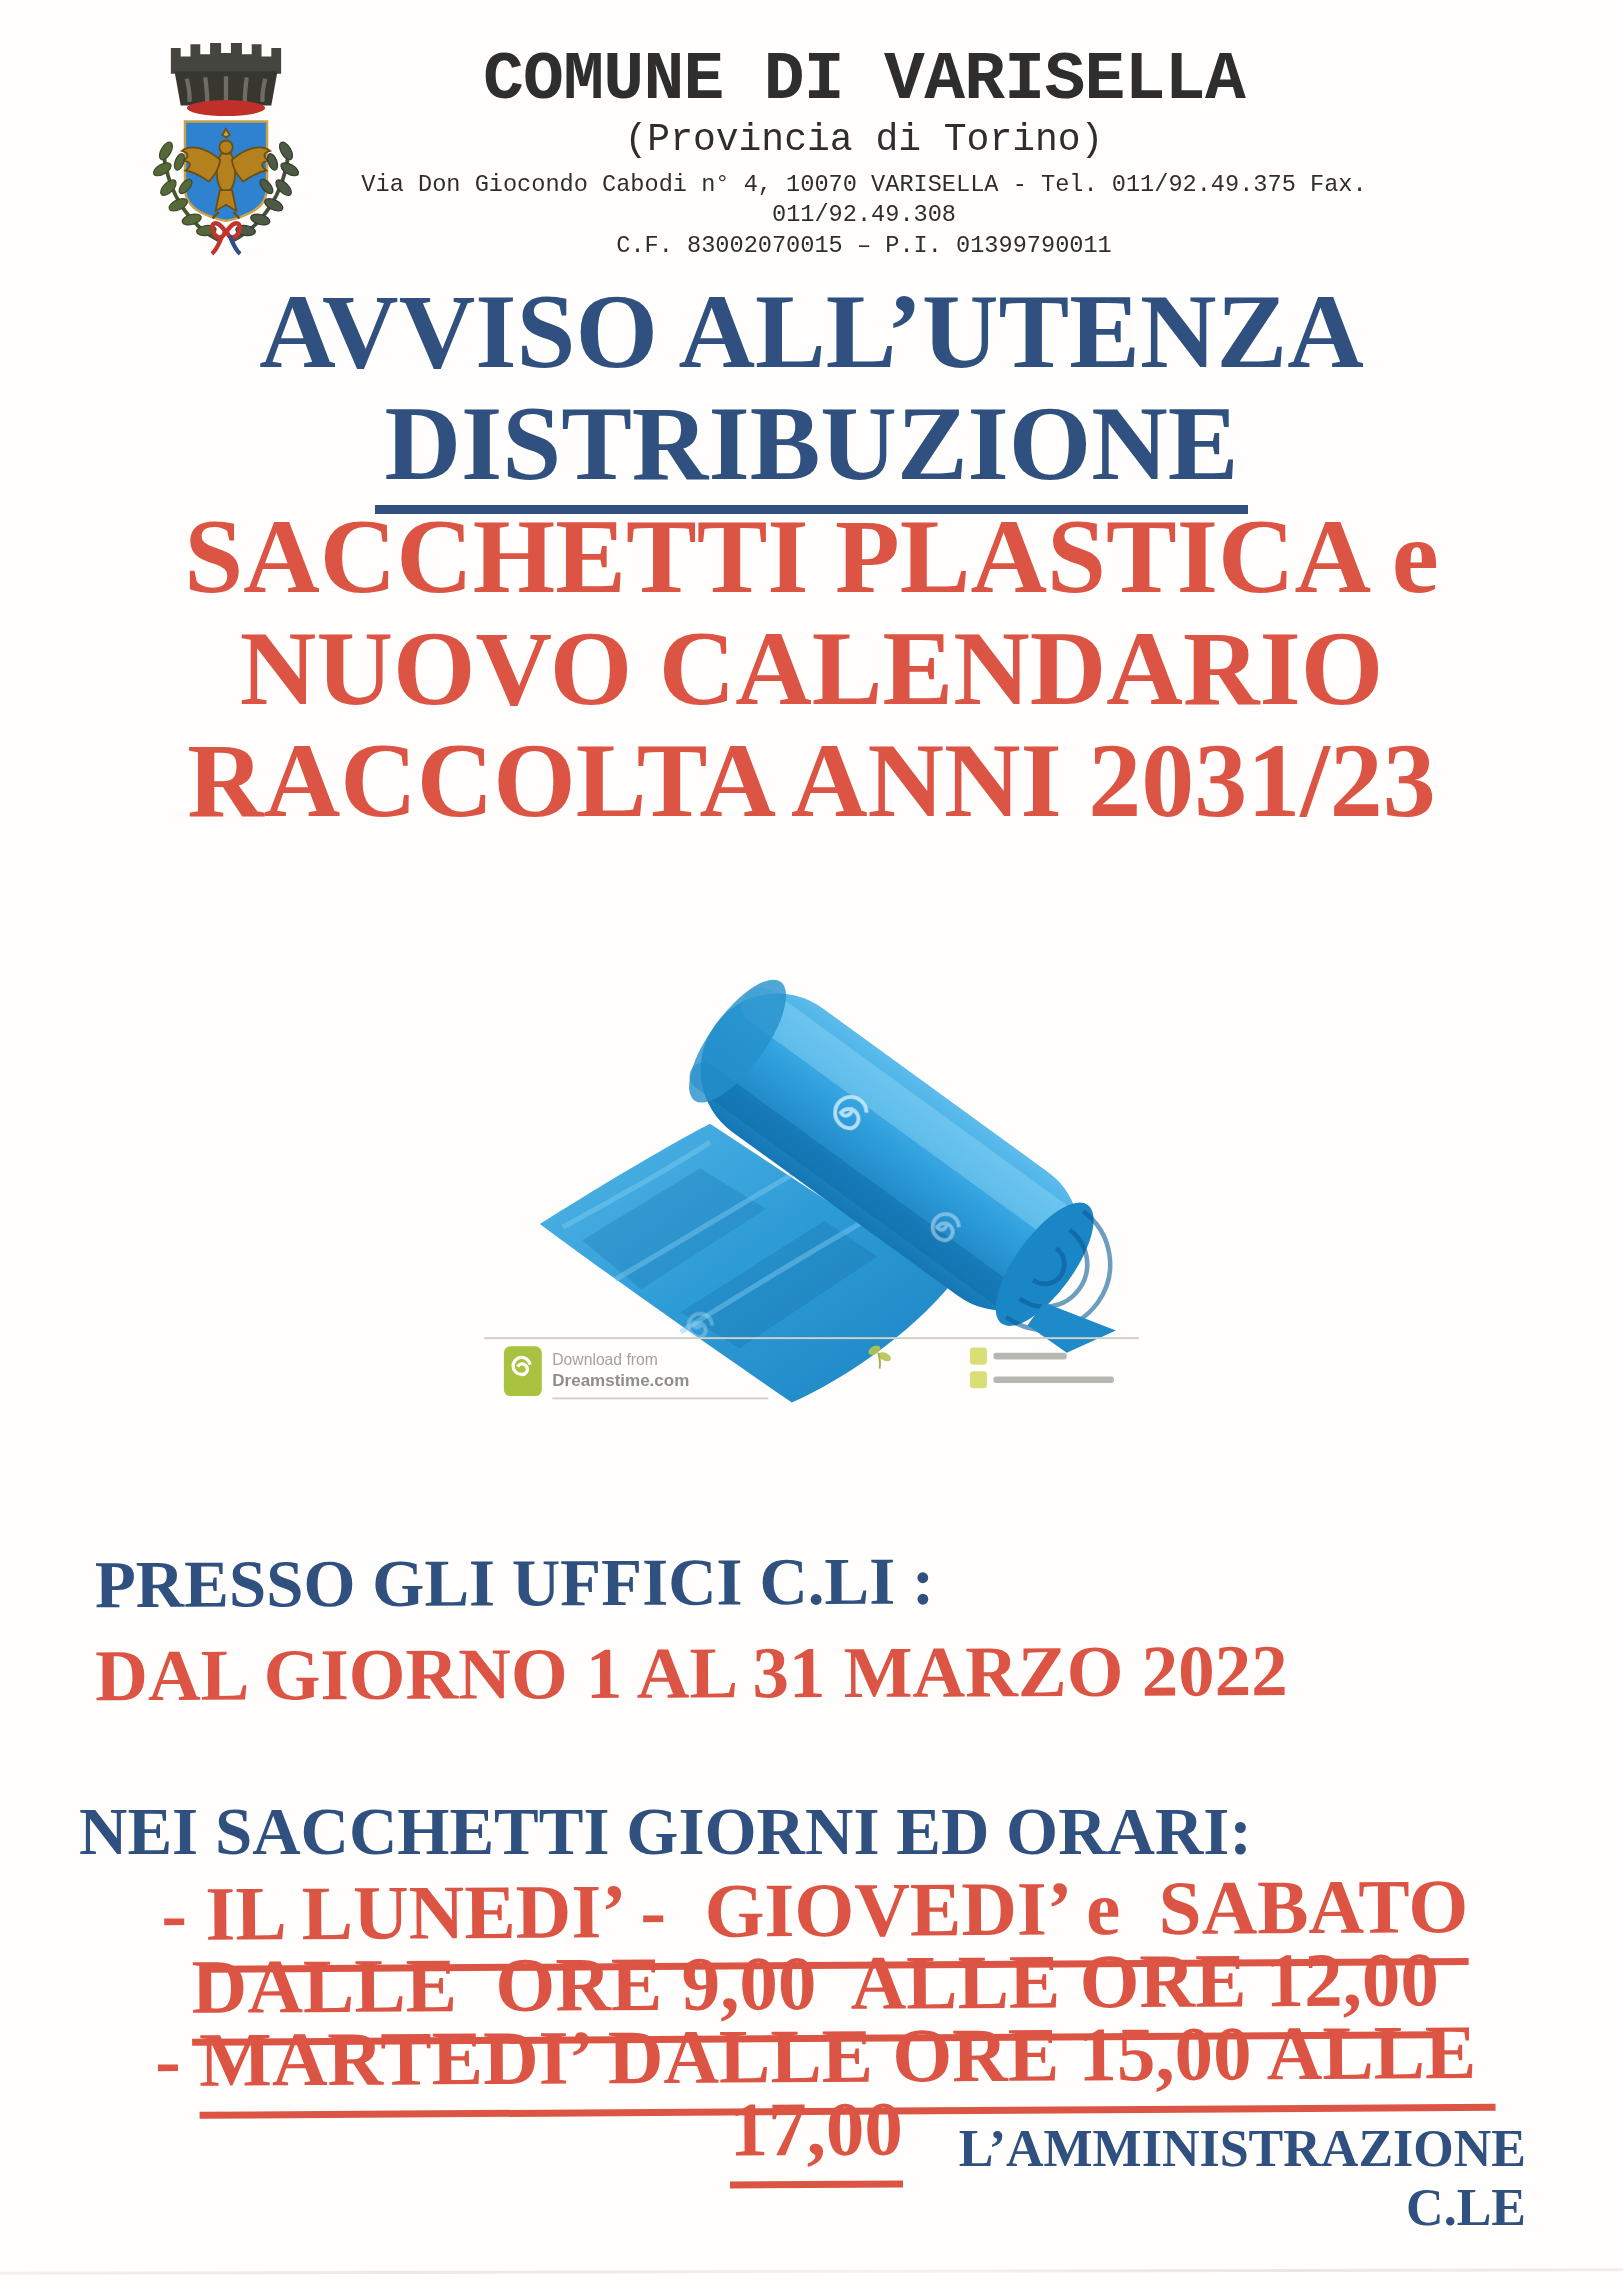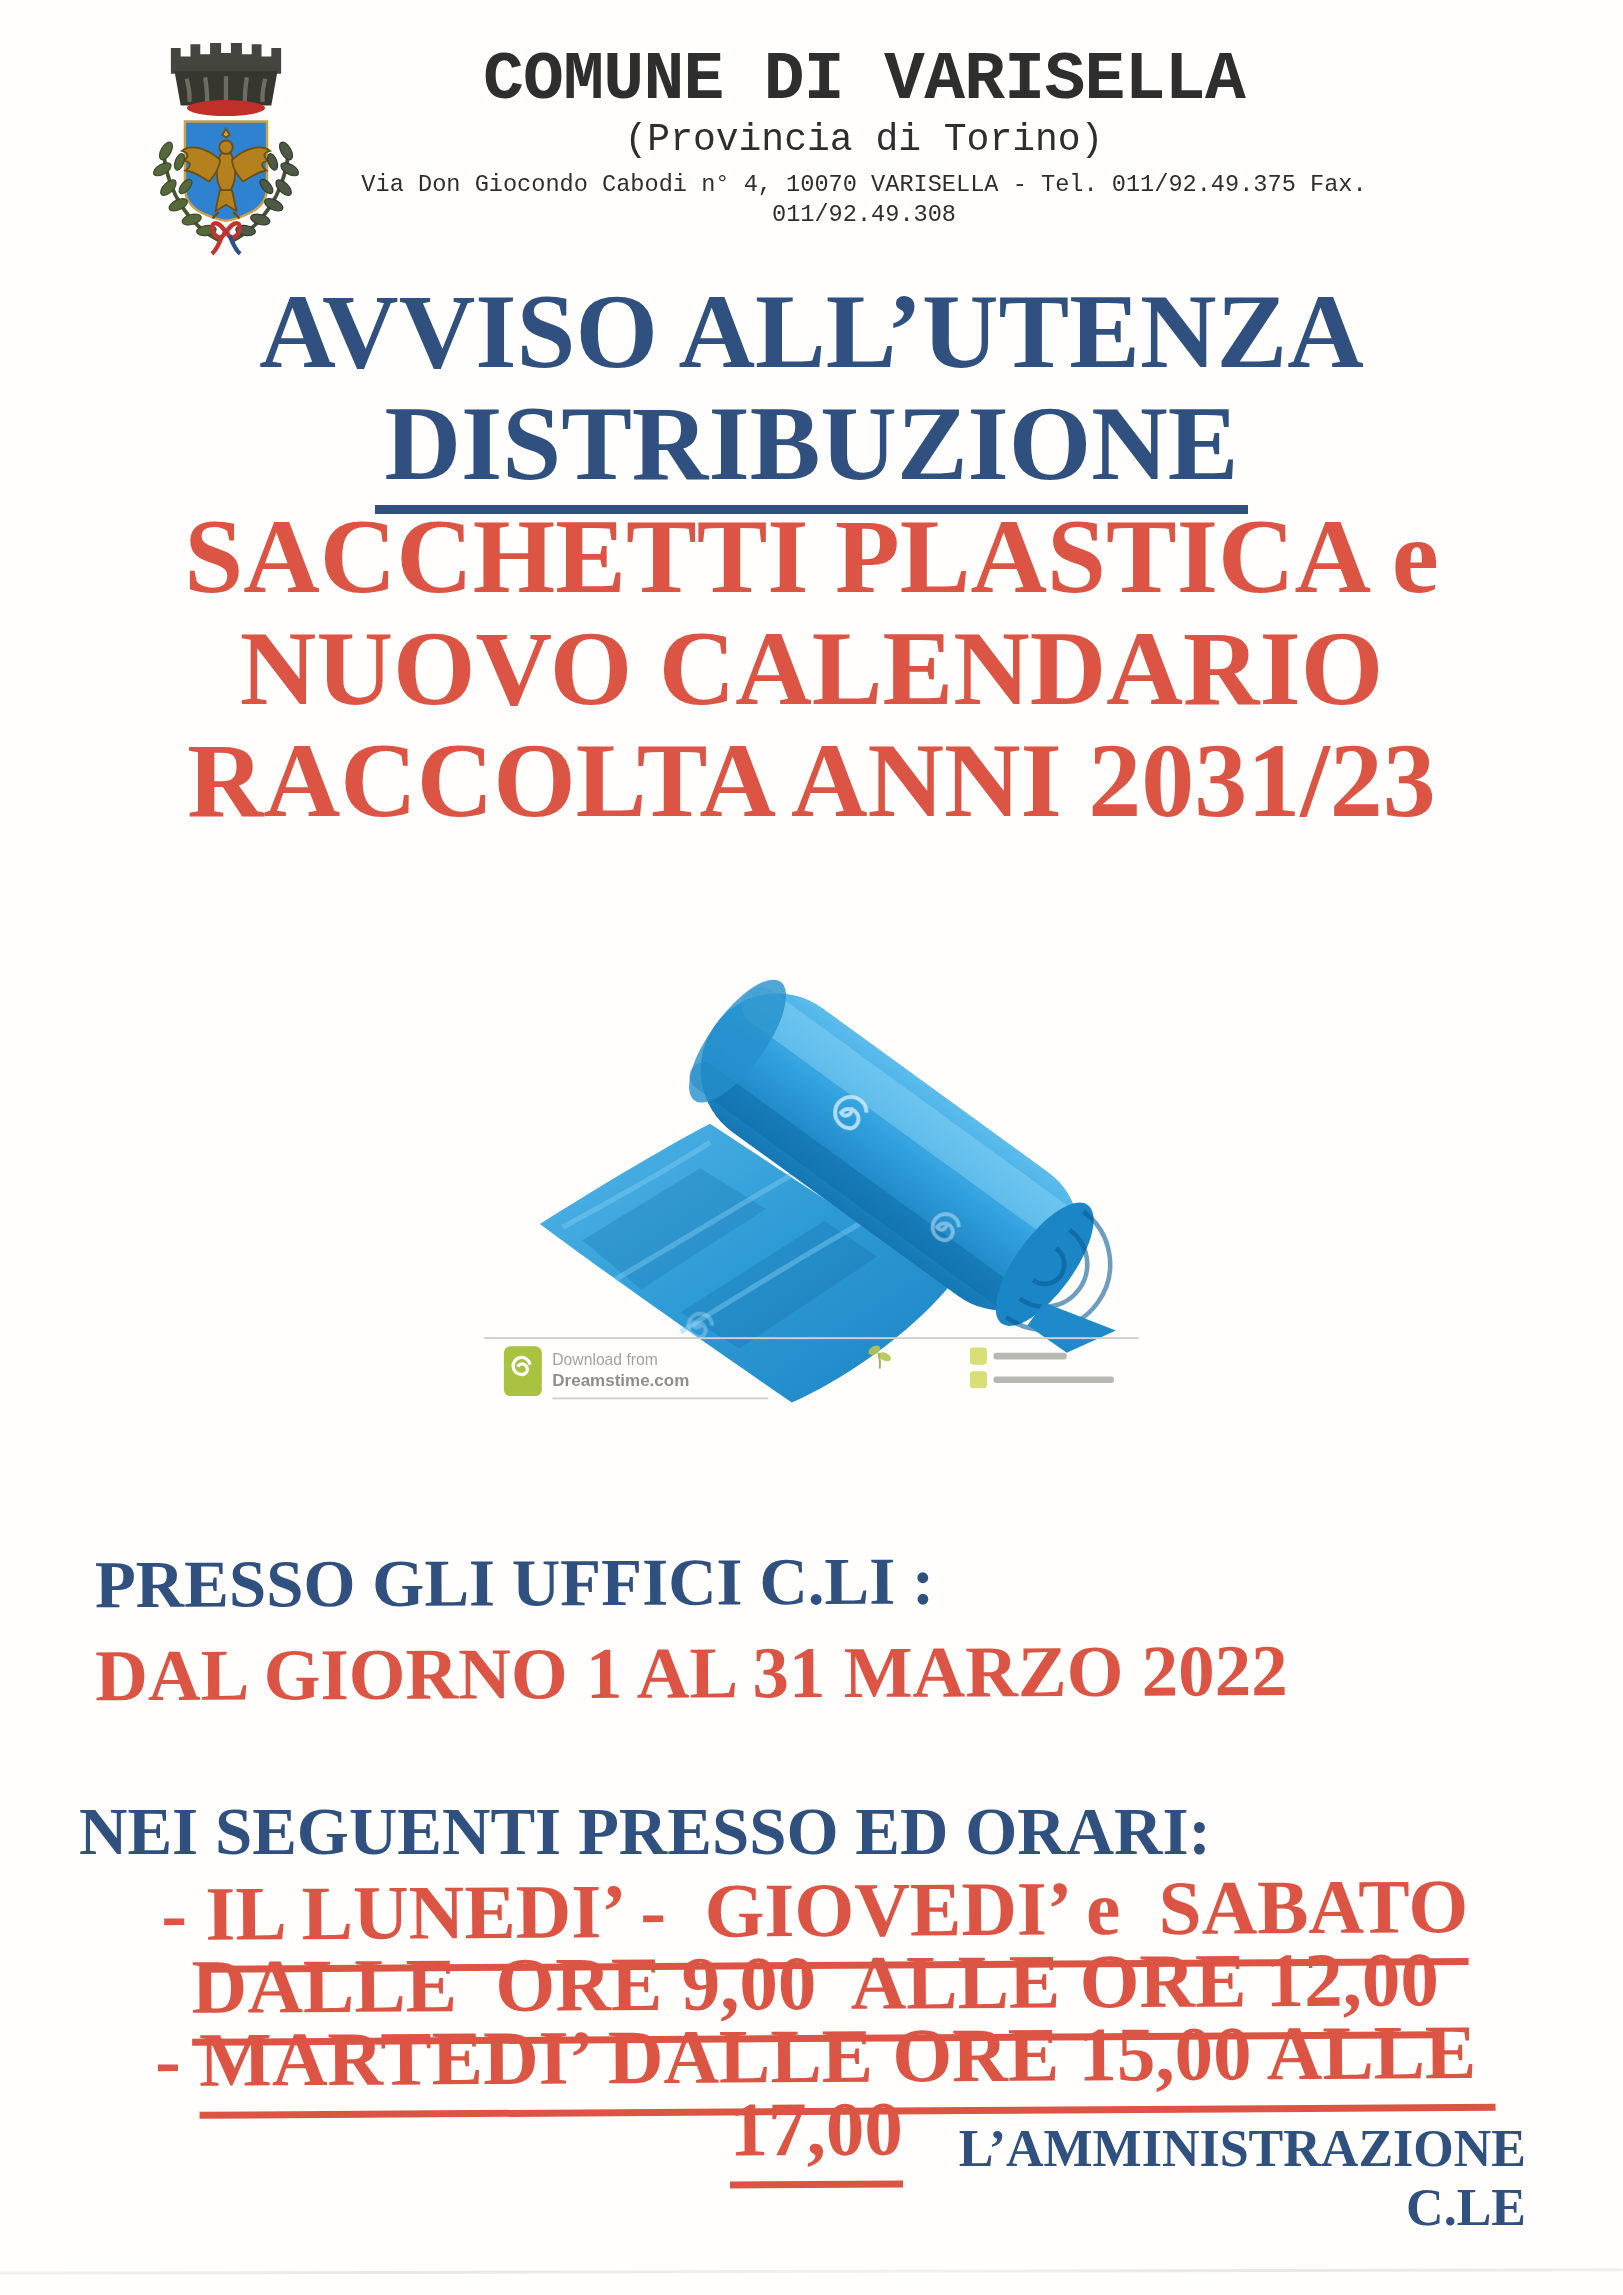--- a/index.html
+++ b/index.html
@@ -123,20 +123,21 @@
         <path d="M154,326 C148,342 144,350 137,356" stroke="#c23430"></path>
         <path d="M166,326 C172,342 176,350 183,356" stroke="#2e4e86"></path>
       </g>
     </g>
   </svg>
 
   <div class="header-text">
     <div class="muni">COMUNE DI VARISELLA</div>
     <div class="prov">(Provincia di Torino)</div>
     <div class="addr">Via Don Giocondo Cabodi n° 4, 10070 VARISELLA - Tel. 011/92.49.375 Fax. 011/92.49.308</div>
+    <div class="small-line">C.F. 83002070015 – P.I. 01399790011</div>
   </div>
 
   <div class="title-block">
     <div class="t-blue">AVVISO ALL’UTENZA</div>
     <div class="t-blue"><span class="u-thick">DISTRIBUZIONE</span></div>
     <div class="t-red">SACCHETTI PLASTICA e</div>
     <div class="t-red">NUOVO CALENDARIO</div>
     <div class="t-red">RACCOLTA ANNI 2031/23</div>
   </div>
 
@@ -207,21 +208,21 @@
       </g>
     </g>
   </svg>
 
   <div class="sec1">
     <div class="presso">PRESSO GLI UFFICI C.LI :</div>
     <div class="dal">DAL GIORNO 1 AL 31 MARZO 2022</div>
   </div>
 
   <div class="sec2">
-    <div class="nei">NEI SEGUENTI PRESSO ED ORARI:</div>
+    <div class="nei">NEI SACCHETTI GIORNI ED ORARI:</div>
     <div class="bullets">
       <div class="bullet"><span class="dash">-</span><span class="u">IL LUNEDI’ -  GIOVEDI’ e  SABATO</span></div>
       <div class="bullet"><span class="u">DALLE  ORE 9,00  ALLE ORE 12,00</span></div>
       <div class="bullet"><span class="dash">-</span><span class="u">MARTEDI’ DALLE ORE 15,00 ALLE 17,00</span></div>
     </div>
   </div>
 
   <div class="signature">L’AMMINISTRAZIONE C.LE</div>
 
   <div class="scan-line"></div>

